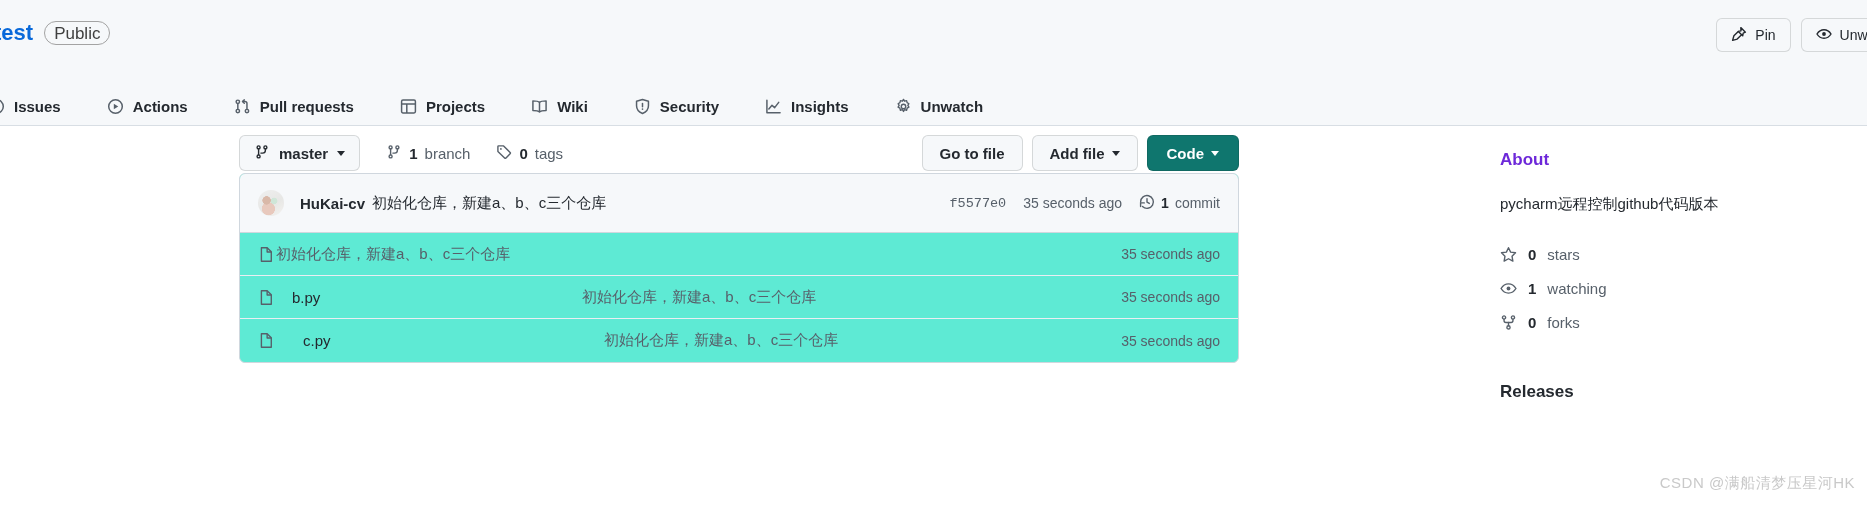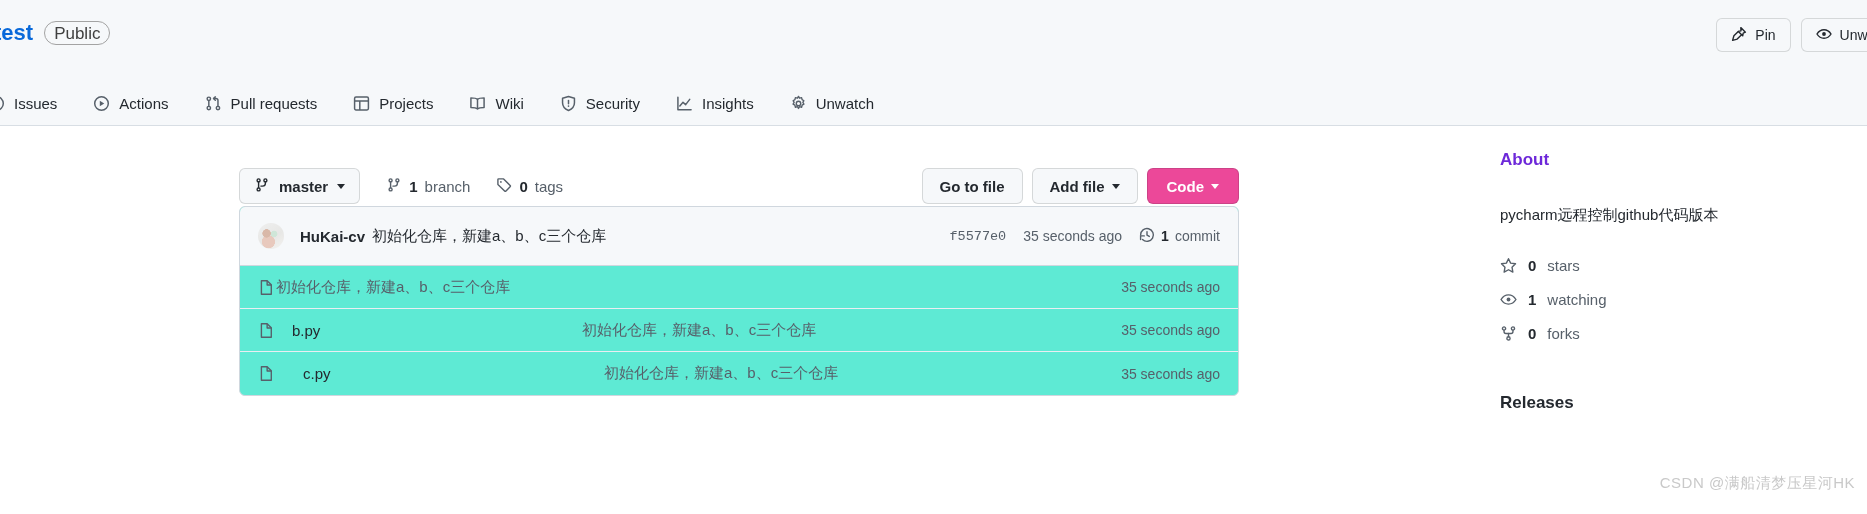--- a/index.html
+++ b/index.html
@@ -81,23 +81,24 @@
     color: #24292f;
     white-space: nowrap;
   }
 
   
   .repo-nav {
     position: absolute;
     left: 0;
     top: 82px;
     display: flex;
-    align-items: center;
-    gap: 4px;
+    align-items: flex-end;
+    gap: 14px;
     height: 42px;
+    font-weight: bold;
   }
 
   .nav-item {
     display: flex;
     align-items: center;
     gap: 9px;
     padding: 0 16px;
     height: 36px;
     font-size: 15px;
     color: #24292f;
@@ -113,21 +114,21 @@
     left: 0;
     top: 126px;
     width: 1867px;
     height: 388px;
     background: #ffffff;
   }
 
   .content-col {
     position: absolute;
     left: 239px;
-    top: 40px;
+    top: 7px;
     width: 1000px;
   }
 
   .branch-bar {
     display: flex;
     align-items: center;
     height: 40px;
     position: relative;
   }
 
@@ -174,21 +175,21 @@
     background: #f6f8fa;
     border: 1px solid rgba(27,31,36,0.15);
     border-radius: 6px;
     font-size: 15px;
     font-weight: 600;
     color: #24292f;
     white-space: nowrap;
   }
 
   .btn-green {
-    background: #ec4899;
+    background: #0f766e;
     border-color: rgba(27,31,36,0.15);
     color: #ffffff;
     padding: 0 19px;
     text-align: center;
   }
 
   .caret {
     width: 0; height: 0;
     border-left: 4.5px solid transparent;
     border-right: 4.5px solid transparent;
@@ -294,21 +295,21 @@
   }
 
   .sidebar h2 {
     font-size: 17px;
     font-weight: 600;
     color: #6d28d9;
     margin-bottom: 0;
   }
 
   .about-desc {
-    margin-top: 34px;
+    margin-top: 23px;
     font-size: 15px;
     color: #24292f;
     line-height: 1.5;
   }
 
   .sb-stats { margin-top: 22px; }
   .sb-stat {
     display: flex;
     align-items: center;
     gap: 11px;

